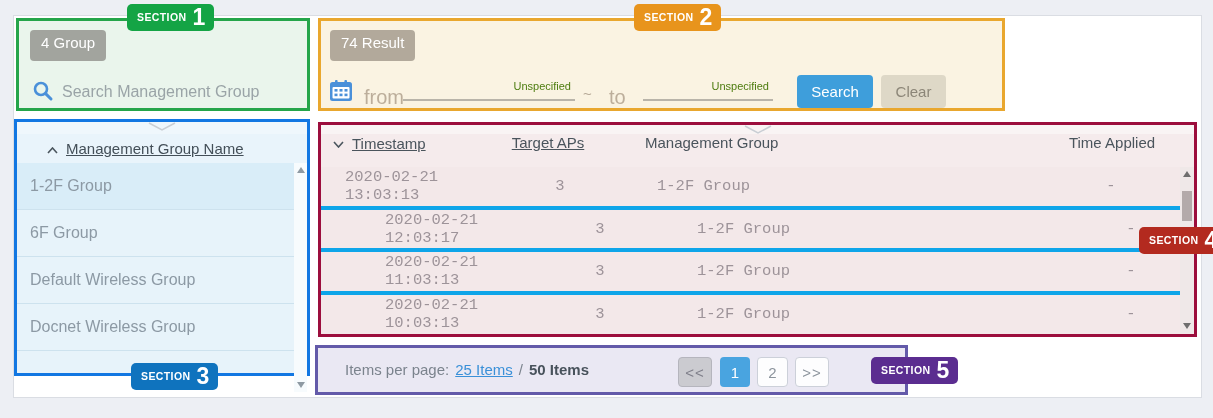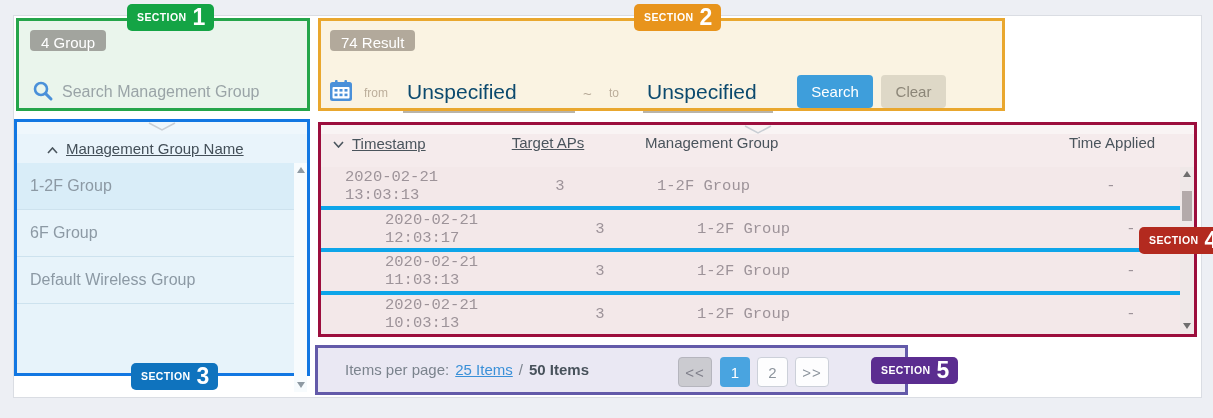--- a/index.html
+++ b/index.html
@@ -22,39 +22,39 @@
              padding:1px 9px 3px 10px;height:27px;z-index:50;}
   .sec-badge .w{font-size:10.5px;font-weight:bold;letter-spacing:.4px;}
   .sec-badge .n{font-size:23px;font-weight:bold;line-height:24px;}
   #bdg1{left:127px;top:4px;background:#14a445;}
   #bdg2{left:634px;top:4px;background:#e8941c;}
   #bdg3{left:131px;top:363px;background:#0f73be;}
   #bdg4{left:1139px;top:227px;background:#b32a1f;}
   #bdg5{left:871px;top:357px;background:#5b2d90;}
 
   
-  .count-badge{color:#fff;font-size:15px;border-radius:4px;padding:4px 11px 0;display:inline-block;}
+  .count-badge{color:#fff;font-size:15px;border-radius:4px;padding:4px 11px 10px;display:inline-block;}
   #badge-group{left:30px;top:30px;background:#a2a49e;}
   #badge-result{left:330px;top:30px;background:#b2a99b;}
 
   
   #search-icon{left:32px;top:80px;}
   #search-input{left:60px;top:78px;width:238px;height:28px;border:none;background:transparent;
                 font-size:16px;font-family:"Liberation Sans",sans-serif;color:#6f7a7d;outline:none;}
   #search-input::placeholder{color:#9aa4a7;opacity:1;}
 
   
   #calendar-icon{left:329px;top:79px;cursor:pointer;}
-  .flabel{font-size:12px;color:#bcae9b;}
+  .flabel{font-size:20px;color:#bcae9b;}
   #from-label{left:364px;top:86px;}
   #to-label{left:609px;top:86px;}
   #tilde{left:583px;top:85px;font-size:15px;color:#b4a795;}
   .date-input{border:none;background:transparent;border-bottom:2px solid #b9b4a9;
-              font-size:21px;font-family:"Liberation Sans",sans-serif;color:#0c4a6e;
-              padding:2px 4px 7px;outline:none;}
+              font-size:11px;font-family:"Liberation Sans",sans-serif;color:#4d7c0f;
+              padding:2px 4px 7px;outline:none;text-align:right;}
   #from-input{left:403px;top:78px;width:172px;}
   #to-input{left:643px;top:78px;width:130px;}
   .btn{display:flex;align-items:center;justify-content:center;font-size:15px;border-radius:4px;
        cursor:pointer;border:none;font-family:"Liberation Sans",sans-serif;}
   #search-btn{left:797px;top:75px;width:76px;height:33px;background:#3e9edb;color:#fff;}
   #clear-btn{left:881px;top:75px;width:65px;height:33px;background:#ded8c7;color:#8c8678;}
 
   
   #strip3{left:17px;top:122px;width:290px;height:12px;background:#eff7fc;
           display:flex;justify-content:center;align-items:flex-start;}
@@ -166,20 +166,21 @@
       <svg width="11" height="7" viewBox="0 0 11 7">
           <polyline points="1,6 5.5,1 10,6" fill="none" stroke="#4b565e" stroke-width="1.6"></polyline>
         </svg>
     </span>
     <span class="hdr-link">Management Group Name</span>
   </div>
   <div class="abs" id="group-list">
     <div class="list-row selected">1-2F Group</div>
     <div class="list-row">6F Group</div>
     <div class="list-row">Default Wireless Group</div>
+    <div class="list-row">Docnet Wireless Group</div>
     <div class="list-filler"></div>
   </div>
   <div class="abs sbar" id="list-sbar">
     <span class="tri-up"></span>
     <span class="tri-down"></span>
   </div>
 
   <div class="abs" id="strip4">
     <svg width="28" height="9" viewBox="0 0 28 9">
         <polyline points="1,1 14,8 27,1" fill="none" stroke="#c9ced4" stroke-width="1.5"></polyline>

